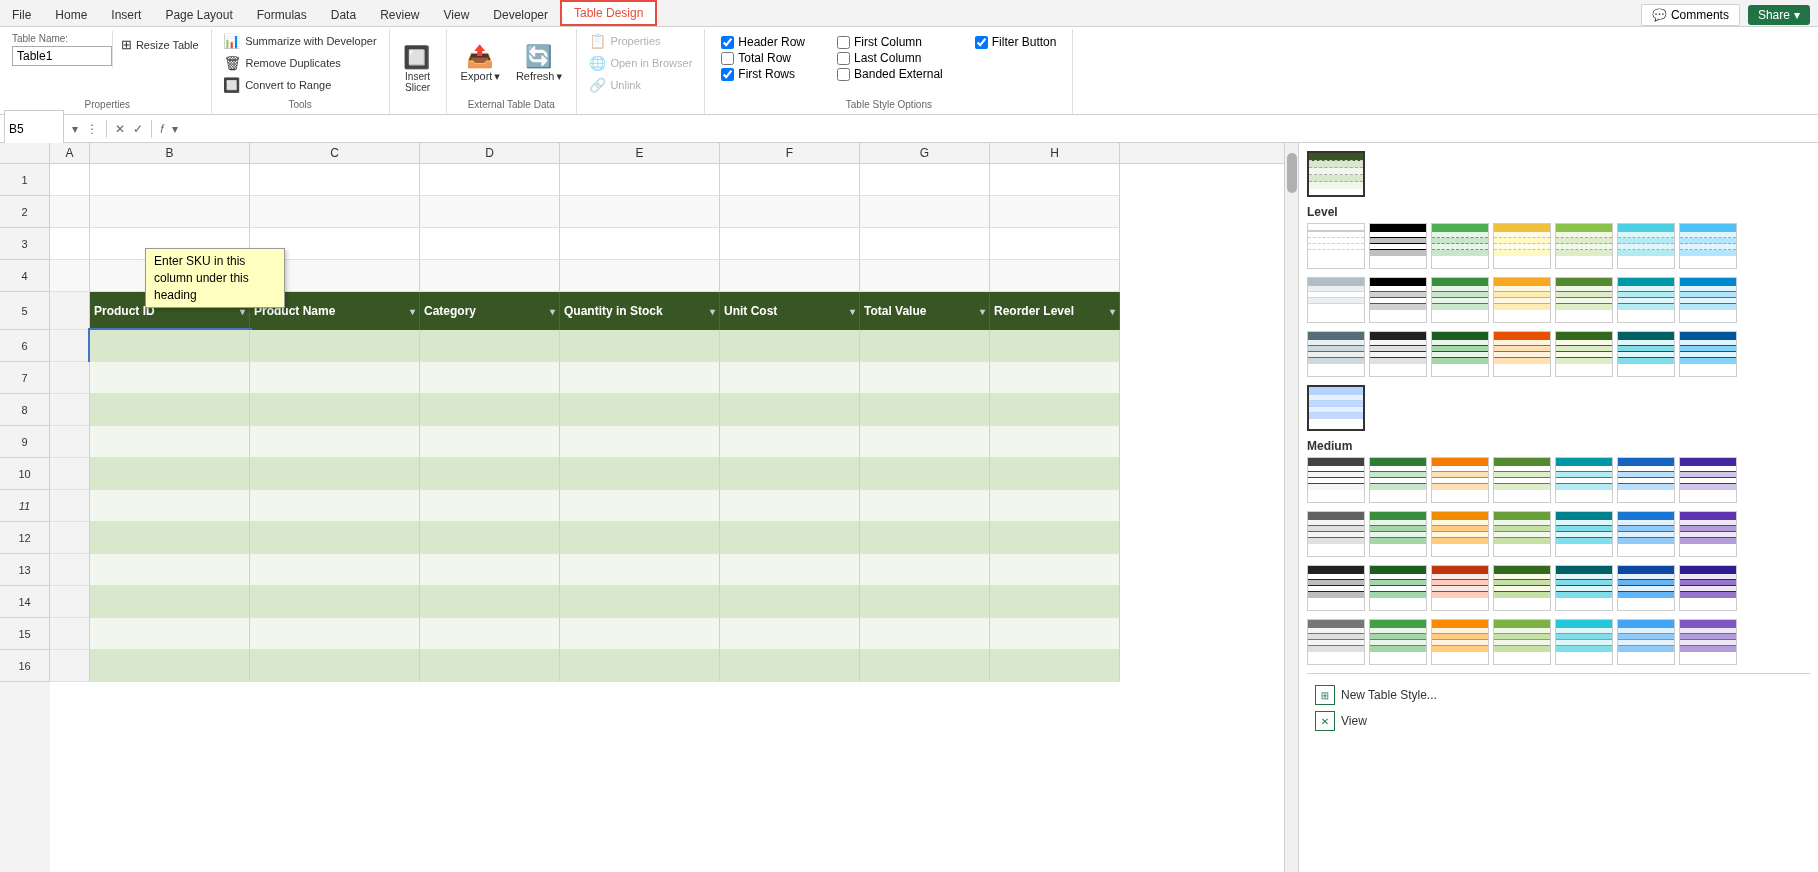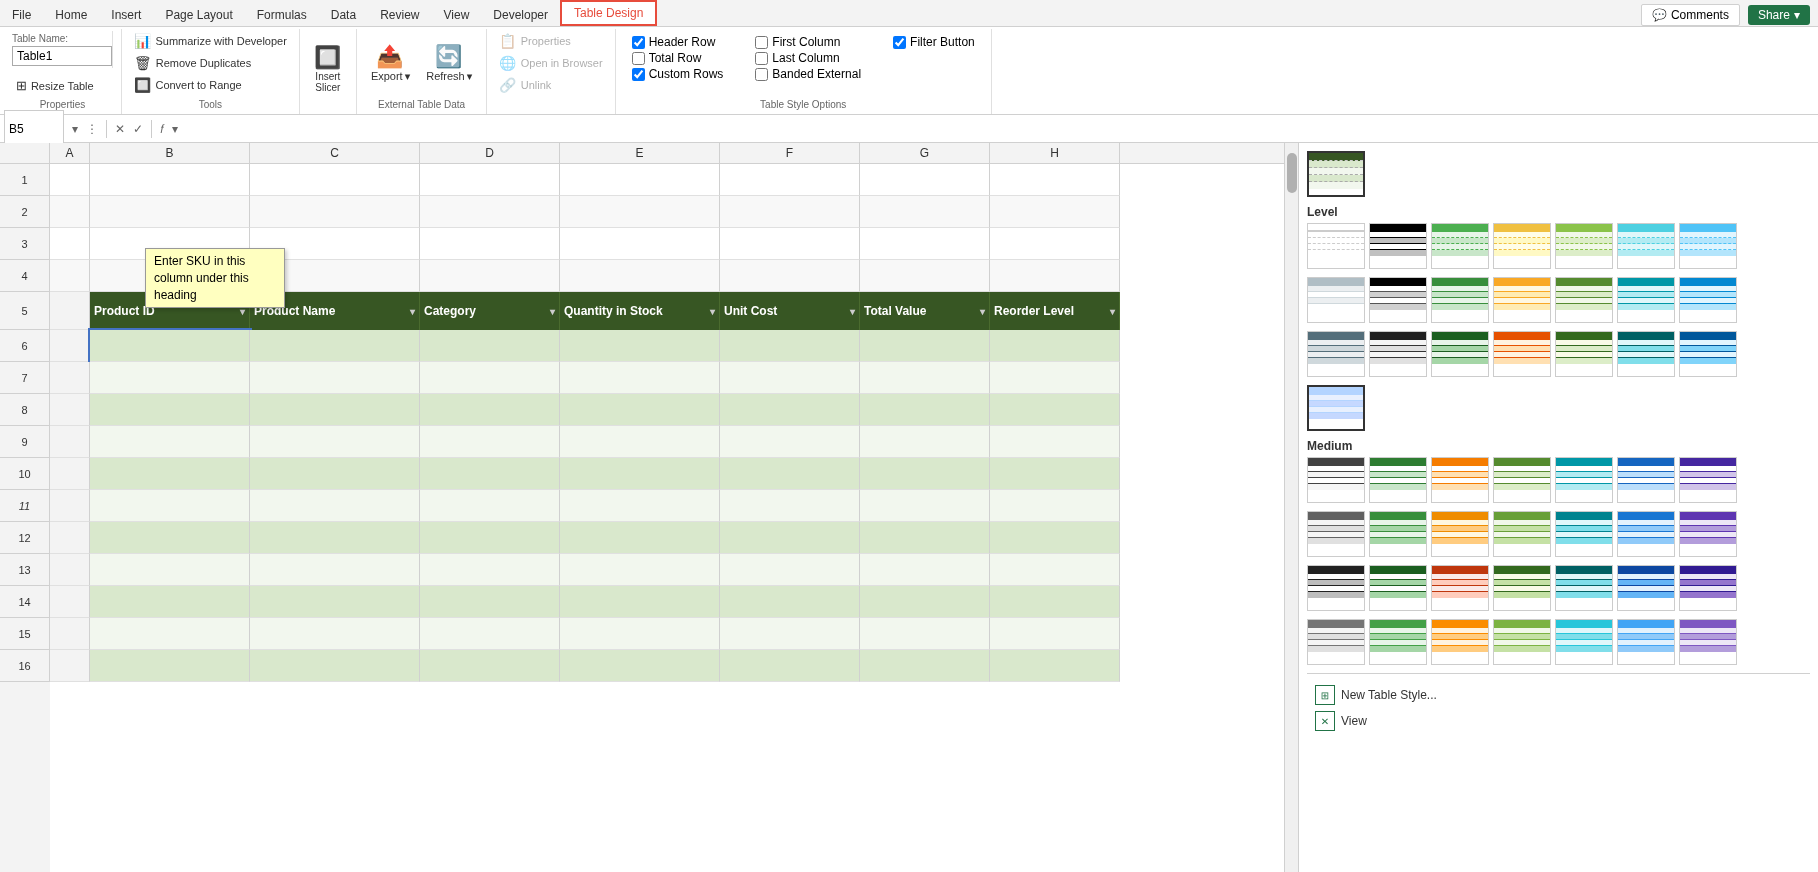--- a/index.html
+++ b/index.html
@@ -100,21 +100,21 @@
       <button class="share-btn">
         <span>Share</span>
         <span>▾</span>
       </button>
     </div>
   </div>
 
   <div class="ribbon-content">
 
     <div class="ribbon-group">
-      <div class="ribbon-group-content" style="flex-direction:column; align-items:flex-start;">
+      <div class="ribbon-group-content" style="flex-direction:row; align-items:flex-start;">
         <div class="table-name-section" style="padding:2px 0;">
           <div class="table-name-label">Table Name:</div>
           <input class="table-name-input" type="text" value="Table1" style="">
         </div>
         <div class="resize-table-btn">
           <span style="font-size:13px;">⊞</span>
           <span>Resize Table</span>
         </div>
       </div>
       <div class="ribbon-group-label">Properties</div>
@@ -193,21 +193,21 @@
             <div class="checkbox-row">
               <input type="checkbox" checked="" style="">
               <span>Header Row</span>
             </div>
             <div class="checkbox-row">
               <input type="checkbox" style="">
               <span>Total Row</span>
             </div>
             <div class="checkbox-row">
               <input type="checkbox" checked="" style="">
-              <span>Custom Rows</span>
+              <span>First Rows</span>
             </div>
           </div>
           <div class="checkbox-group">
             <div class="checkbox-row">
               <input type="checkbox" style="">
               <span>First Column</span>
             </div>
             <div class="checkbox-row">
               <input type="checkbox" style="">
               <span>Last Column</span>

